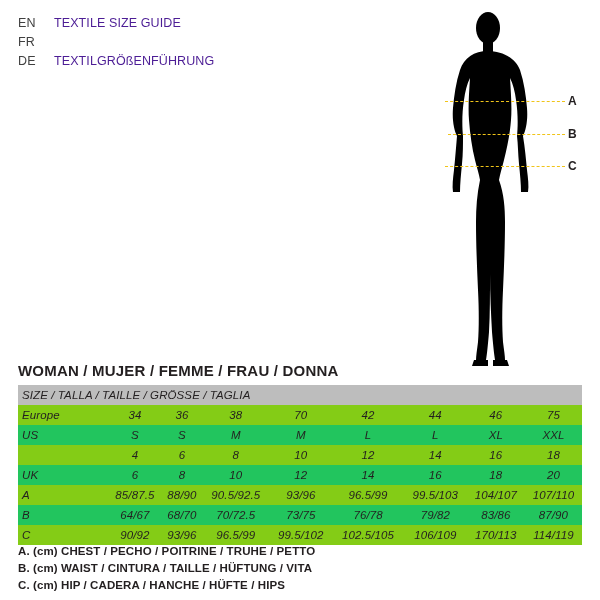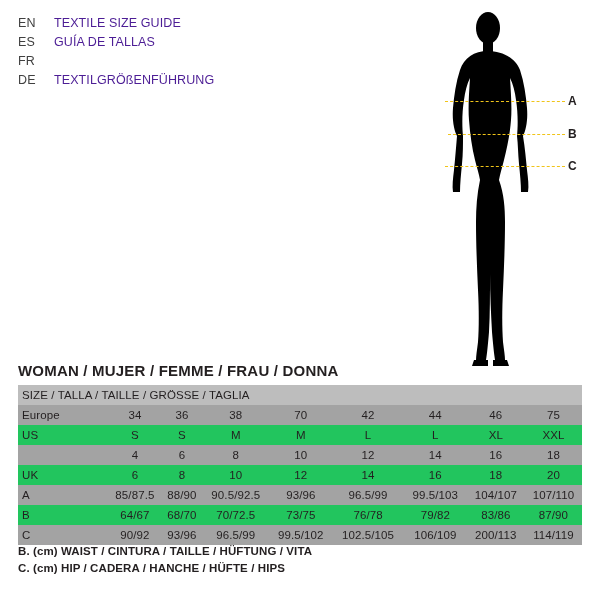--- a/index.html
+++ b/index.html
@@ -80,20 +80,21 @@
     letter-spacing: .2px;
   }
 
   table.size-table {
     position: absolute;
     left: 18px;
     top: 385px;
     width: 564px;
     border-collapse: collapse;
     font-size: 11.5px;
+    font-style: italic;
   }
   table.size-table td {
     padding: 0;
     height: 20px;
     line-height: 20px;
     text-align: center;
     color: #231f20;
     letter-spacing: .1px;
   }
   table.size-table td.lbl {
@@ -101,21 +102,21 @@
     padding-left: 4px;
     width: 86px;
   }
   tr.head td {
     background: #bdbdbd;
     font-weight: normal;
     text-align: left;
     padding-left: 4px;
     font-size: 11.5px;
   }
-  tr.shade td { background: #a3a3a3; }
+  tr.shade td { background: #84cc16; }
   tr.plain td { background: #22c55e; }
 
   
   .notes {
     position: absolute;
     left: 18px;
     top: 543px;
     width: 560px;
   }
   .note {
@@ -129,24 +130,20 @@
 </style>
 </head>
 <body>
 
 <div class="page">
 
   <div class="lang-block">
     <div class="lang-row">
       <span class="lang-code">EN</span>
       <span class="lang-text">TEXTILE SIZE GUIDE</span>
-    </div>
-    <div class="lang-row">
-      <span class="lang-code">ES</span>
-      <span class="lang-text">GUÍA DE TALLAS</span>
     </div>
     <div class="lang-row">
       <span class="lang-code">FR</span>
     </div>
     <div class="lang-row">
       <span class="lang-code">DE</span>
       <span class="lang-text">TEXTILGRÖßENFÜHRUNG</span>
     </div>
   </div>
 
@@ -297,24 +294,25 @@
       </tr>
 
       <tr class="shade">
         <td class="lbl">C</td>
         <td>90/92</td>
         <td>93/96</td>
         <td>96.5/99</td>
         <td>99.5/102</td>
         <td>102.5/105</td>
         <td>106/109</td>
-        <td>200/113</td>
+        <td>170/113</td>
         <td>114/119</td>
       </tr>
     </tbody>
   </table>
 
   <div class="notes">
+    <div class="note">A. (cm) CHEST / PECHO / POITRINE / TRUHE / PETTO</div>
     <div class="note">B. (cm) WAIST / CINTURA / TAILLE / HÜFTUNG / VITA</div>
     <div class="note">C. (cm) HIP / CADERA / HANCHE / HÜFTE / HIPS</div>
   </div>
 
 </div>
 
 </body></html>

